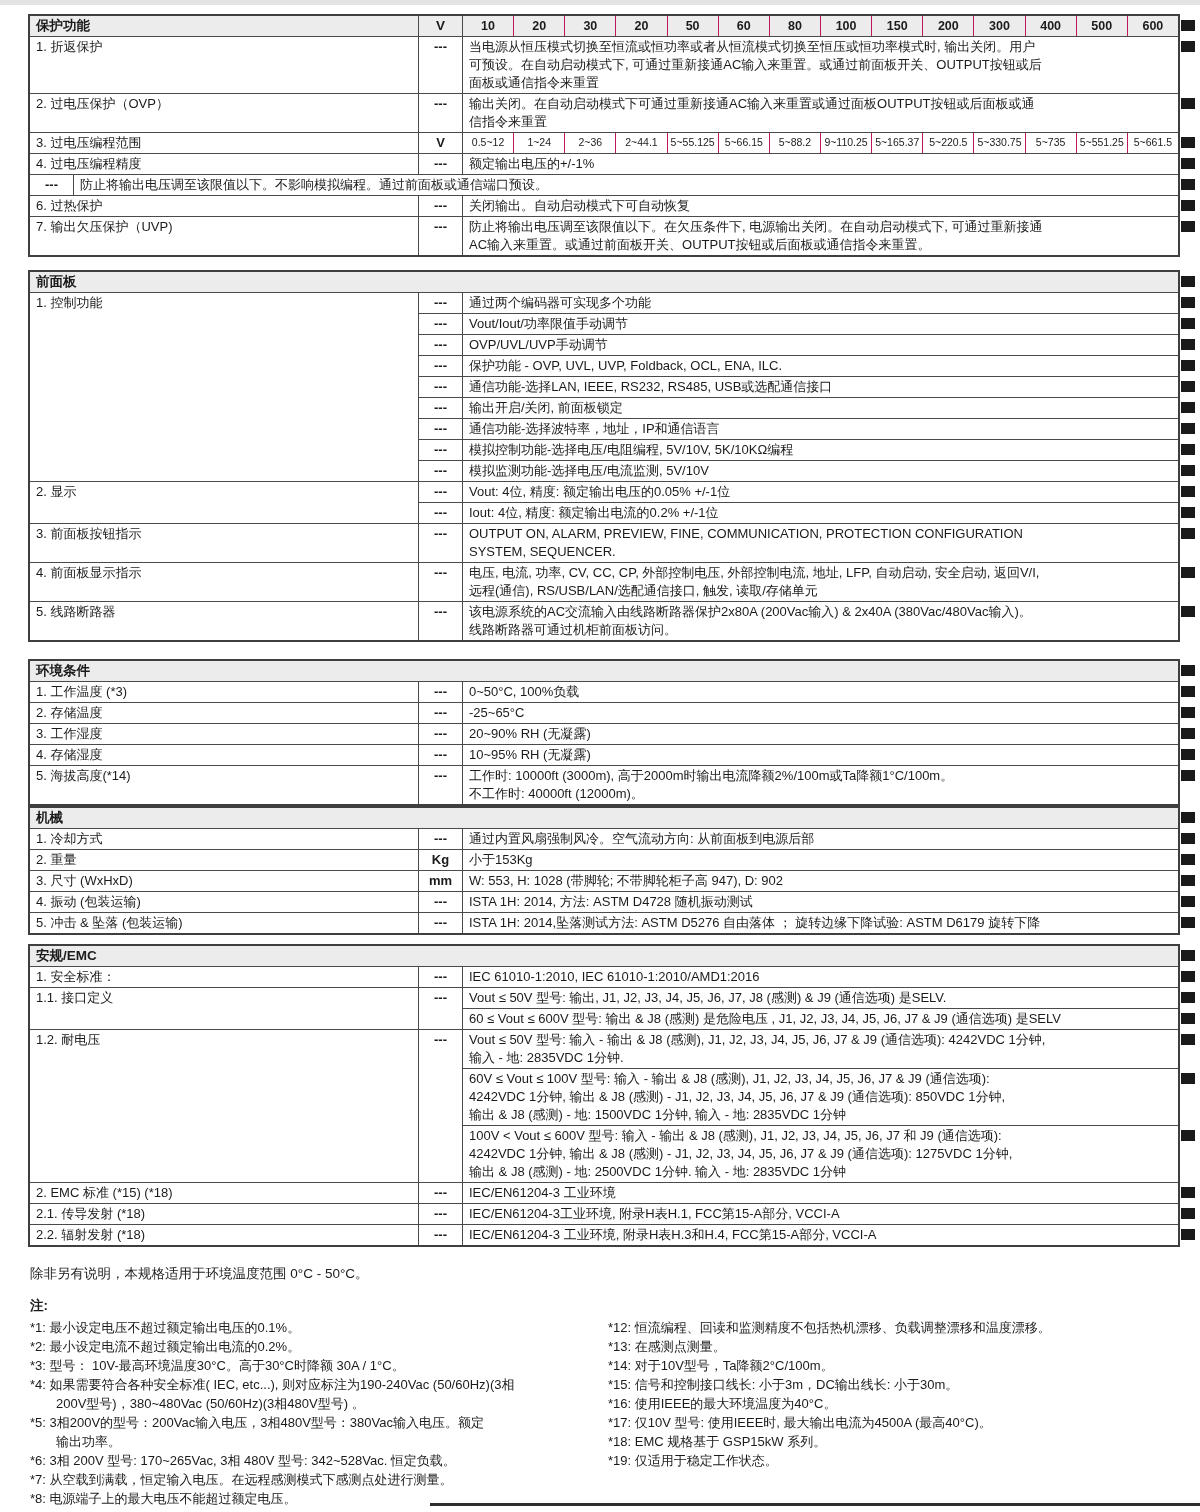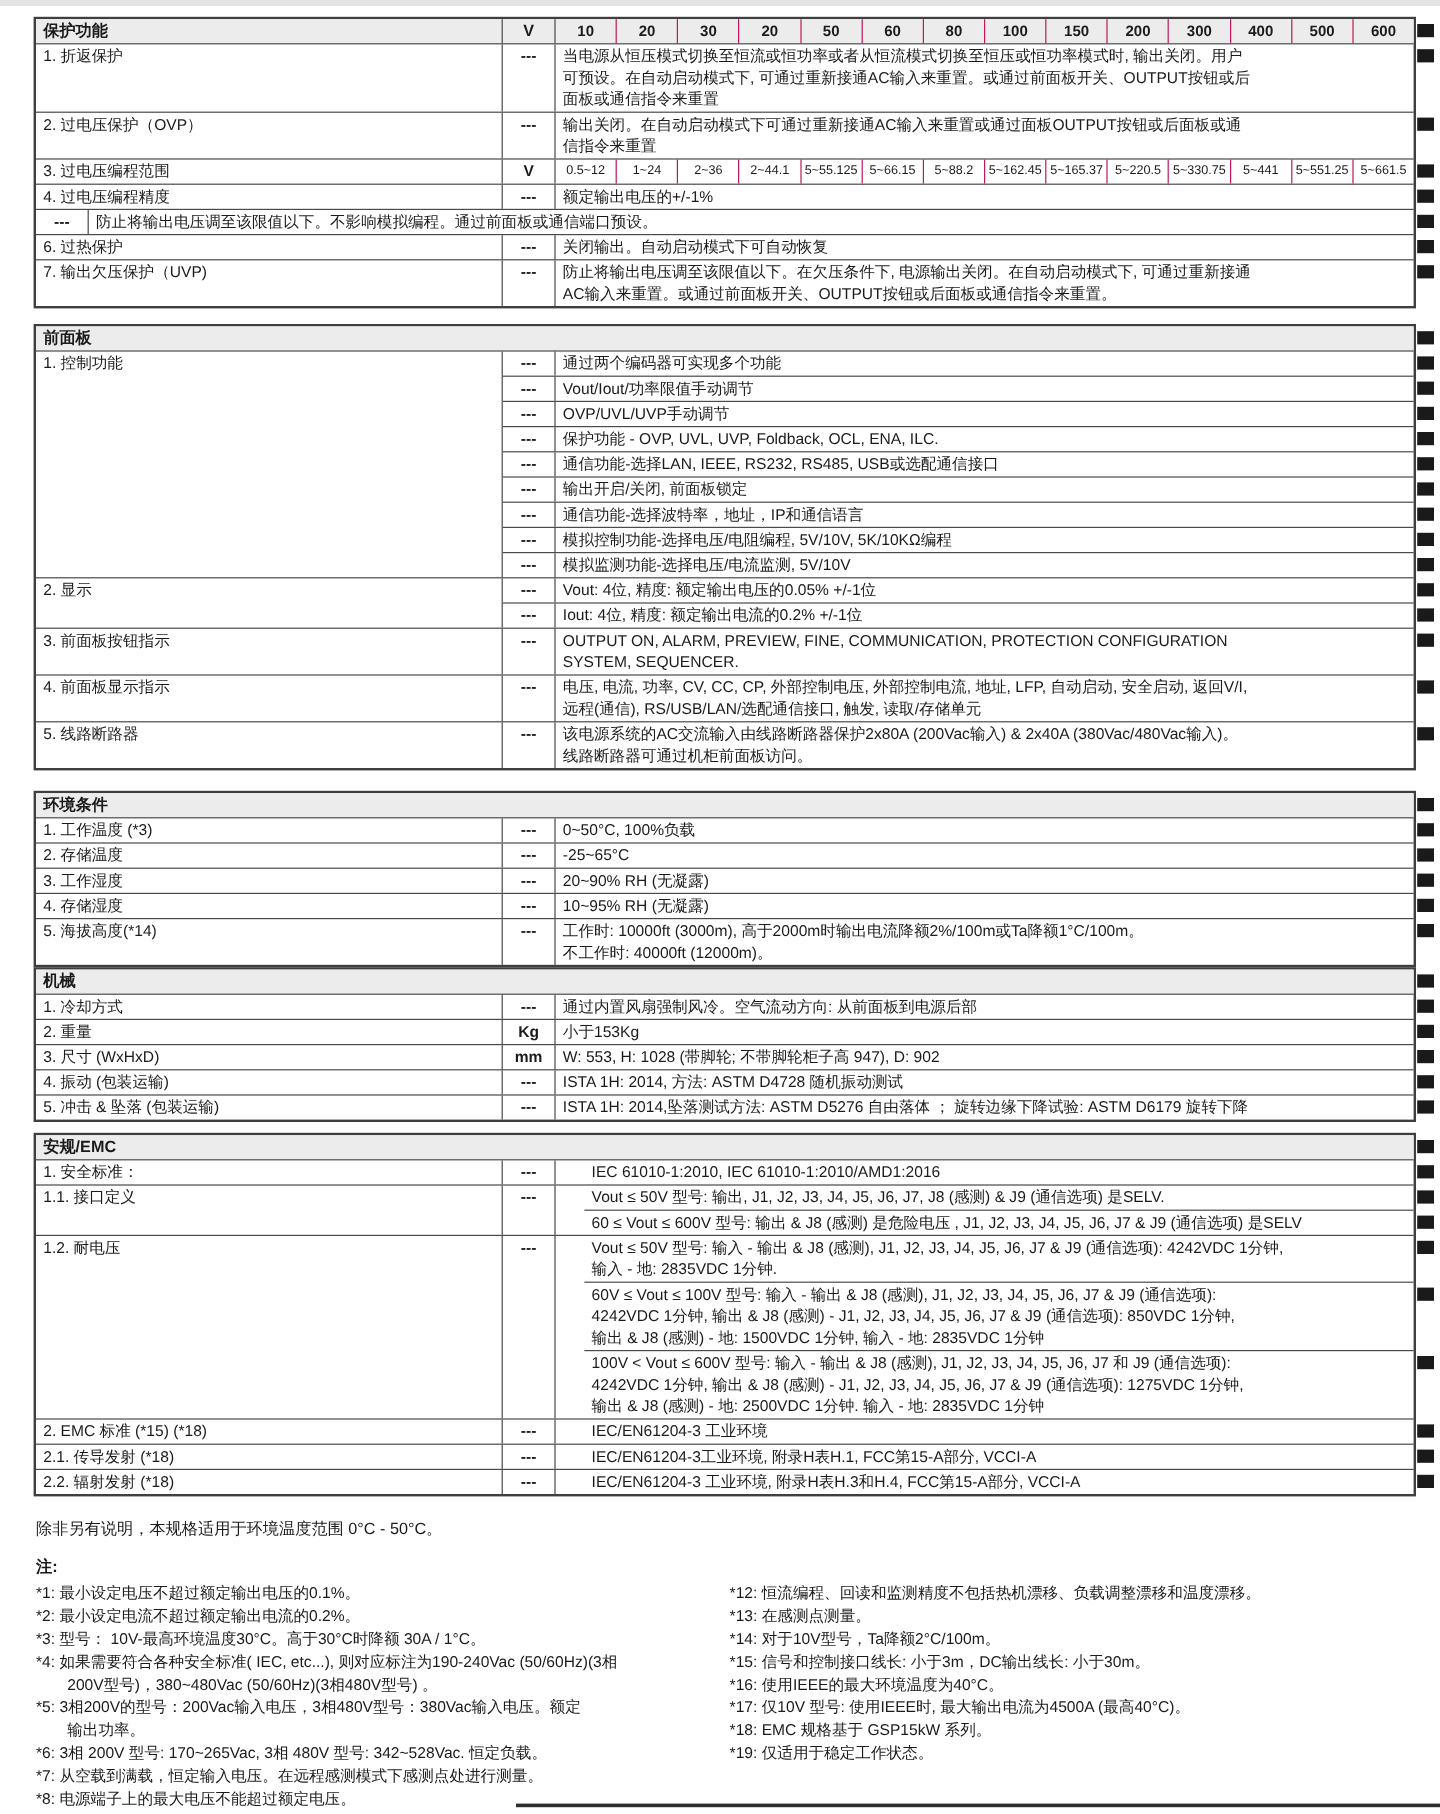--- a/index.html
+++ b/index.html
@@ -27,21 +27,21 @@
   .c-val{flex:1;min-width:0;padding:1px 6px;box-sizing:border-box;}
   .c-val.cells{display:flex;padding:0;}
   .cell{flex:1;text-align:center;border-right:1px solid #be185d;box-sizing:border-box;overflow:hidden;}
   .cell:last-child{border-right:none;}
   .col-h{font-size:12.5px;padding:1px 0;}
   .small{font-size:10.5px;padding:2px 0;line-height:15px;}
   .subcol{flex:1;display:flex;flex-direction:column;min-width:0;}
   .subrow{display:flex;border-top:1px solid #4a4a4a;position:relative;}
   .subrow:first-child{border-top:none;}
   .valcol{flex:1;display:flex;flex-direction:column;min-width:0;}
-  .valrow{border-top:1px solid #4a4a4a;padding:1px 6px;position:relative;margin-left:24px;}
+  .valrow{border-top:1px solid #4a4a4a;padding:1px 6px;position:relative;}
   .valrow:first-child{border-top:none;}
   .txt{white-space:pre-line;}
   .mark::after{content:"";position:absolute;right:-17px;top:4px;width:14px;height:11px;background:#1a1a1a;}
   .ambient{margin:18px 0 0 30px;font-size:13.5px;}
   .notes-title{margin:14px 0 0 30px;font-weight:bold;font-size:13.5px;}
   .notes-wrap{display:flex;margin:3px 0 0 30px;font-size:13px;line-height:19px;}
   .notes-col{width:575px;}
   .notes-col.right{width:560px;margin-left:3px;}
   .note{padding-left:26px;text-indent:-26px;white-space:pre-line;}
   .bottom-line{position:absolute;left:430px;top:1503px;width:770px;height:3px;background:#2e2e2e;}
@@ -89,25 +89,25 @@
       <div class="c-label">3. 过电压编程范围</div>
       <div class="c-unit">V</div>
       <div class="c-val cells">
         <div class="cell small">0.5~12</div>
         <div class="cell small">1~24</div>
         <div class="cell small">2~36</div>
         <div class="cell small">2~44.1</div>
         <div class="cell small">5~55.125</div>
         <div class="cell small">5~66.15</div>
         <div class="cell small">5~88.2</div>
-        <div class="cell small">5~162.45</div>
+        <div class="cell small">9~110.25</div>
         <div class="cell small">5~165.37</div>
         <div class="cell small">5~220.5</div>
         <div class="cell small">5~330.75</div>
-        <div class="cell small">5~441</div>
+        <div class="cell small">5~735</div>
         <div class="cell small">5~551.25</div>
         <div class="cell small">5~661.5</div>
       </div>
     </div>
     <div class="row mark">
       <div class="c-label">4. 过电压编程精度</div>
       <div class="c-unit">---</div>
       <div class="c-val txt">额定输出电压的+/-1%</div>
     </div>
     <div class="row mark">

